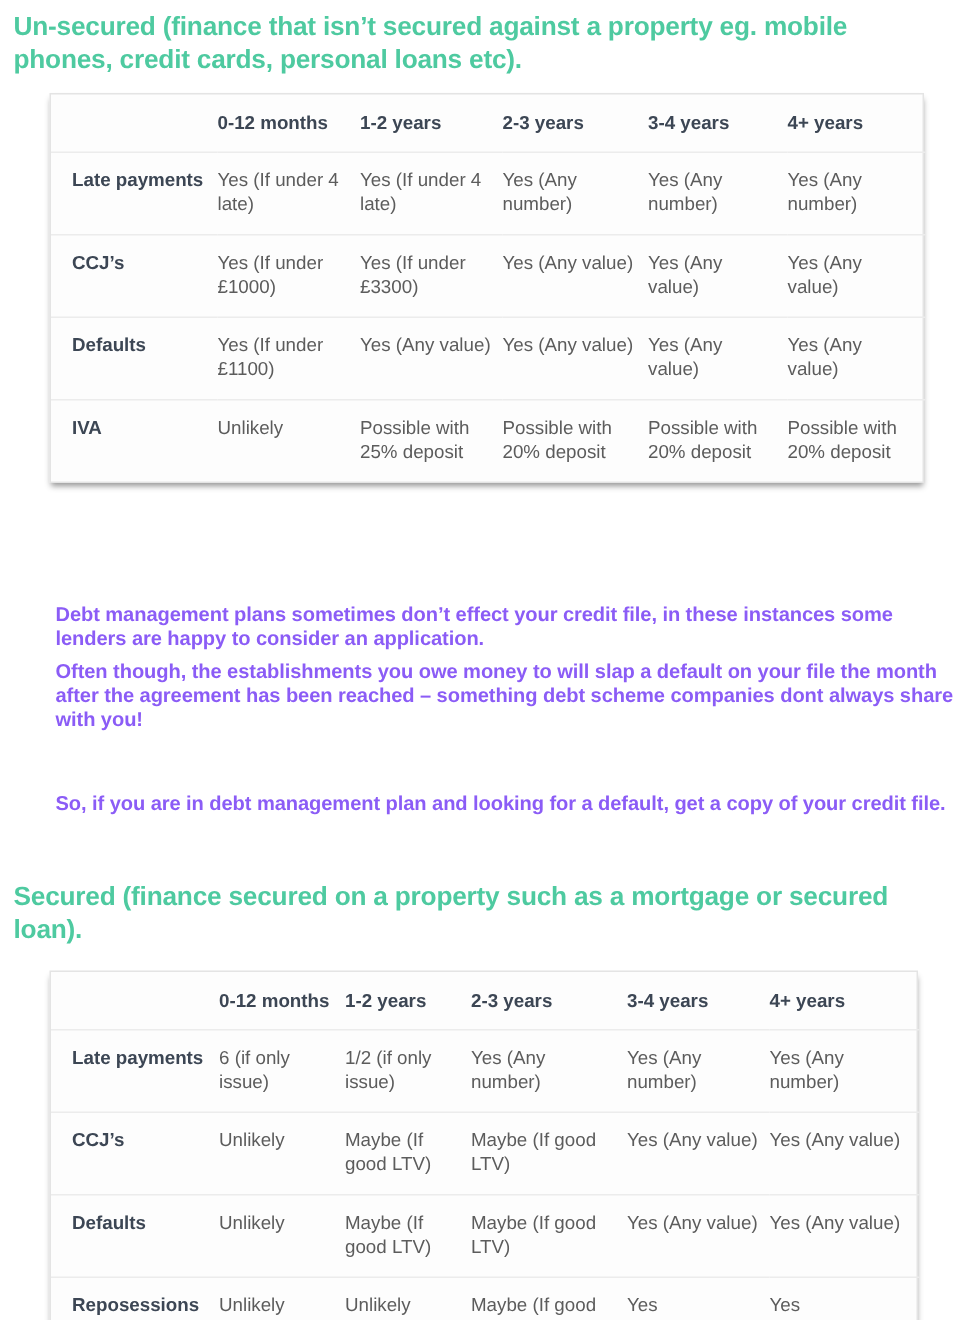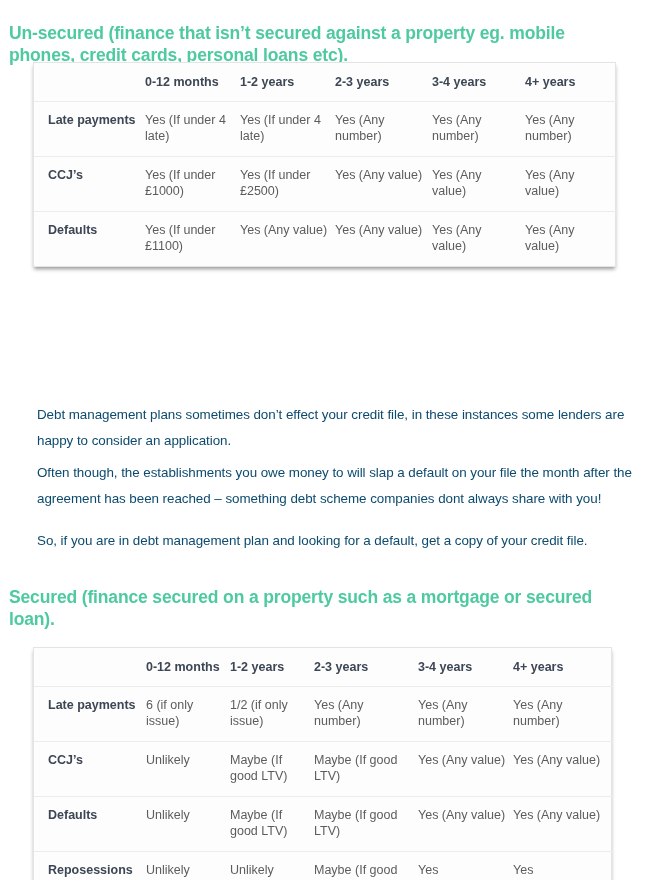--- a/index.html
+++ b/index.html
@@ -22,21 +22,20 @@
     font-size: 17.5px;
     font-weight: 600;
     line-height: 22px;
     letter-spacing: -0.15px;
   }
   #heading-unsecured {
     position: absolute;
     left: 9px;
     top: 6px;
     width: 620px;
-    margin-top: 16px;
   }
   #heading-secured {
     position: absolute;
     left: 9px;
     top: 586px;
     width: 620px;
   }
 
   
   .table-wrap {
@@ -99,27 +98,27 @@
   #table-secured col.c-23    { width: 104px; }
   #table-secured col.c-34    { width: 95px; }
   #table-secured col.c-4p    { width: 100px; }
 
   
   .body-copy {
     position: absolute;
     left: 37px;
     width: 606px;
     font-size: 13.4px;
-    font-weight: normal;
-    line-height: 26px;
-    color: #0c4a6e;
+    font-weight: bold;
+    line-height: 16px;
+    color: #8b5cf6;
     letter-spacing: -0.05px;
   }
   #para-1 { top: 402px; }
-  #para-2 { top: 460px; }
+  #para-2 { top: 440px; }
   #para-3 { top: 528px; }
 </style>
 </head>
 <body>
 
 <div id="heading-unsecured" class="section-heading">Un-secured (finance that isn’t secured against a property eg. mobile phones, credit cards, personal loans etc).</div>
 
 <div id="table-unsecured-wrap" class="table-wrap">
   <table id="table-unsecured" class="data-table">
     <colgroup>
@@ -145,32 +144,40 @@
         <td class="row-label">Late payments</td>
         <td>Yes (If under 4 late)</td>
         <td>Yes (If under 4 late)</td>
         <td>Yes (Any number)</td>
         <td>Yes (Any number)</td>
         <td>Yes (Any number)</td>
       </tr>
       <tr>
         <td class="row-label">CCJ’s</td>
         <td>Yes (If under £1000)</td>
-        <td>Yes (If under £2500)</td>
+        <td>Yes (If under £3300)</td>
         <td>Yes (Any value)</td>
         <td>Yes (Any value)</td>
         <td>Yes (Any value)</td>
       </tr>
       <tr>
         <td class="row-label">Defaults</td>
         <td>Yes (If under £1100)</td>
         <td>Yes (Any value)</td>
         <td>Yes (Any value)</td>
         <td>Yes (Any value)</td>
         <td>Yes (Any value)</td>
+      </tr>
+      <tr>
+        <td class="row-label">IVA</td>
+        <td>Unlikely</td>
+        <td>Possible with 25% deposit</td>
+        <td>Possible with 20% deposit</td>
+        <td>Possible with 20% deposit</td>
+        <td>Possible with 20% deposit</td>
       </tr>
     </tbody>
   </table>
 </div>
 
 <div id="para-1" class="body-copy">Debt management plans sometimes don’t effect your credit file, in these instances some lenders are happy to consider an application.</div>
 <div id="para-2" class="body-copy">Often though, the establishments you owe money to will slap a default on your file the month after the agreement has been reached – something debt scheme companies dont always share with you!</div>
 <div id="para-3" class="body-copy">So, if you are in debt management plan and looking for a default, get a copy of your credit file.</div>
 
 <div id="heading-secured" class="section-heading">Secured (finance secured on a property such as a mortgage or secured loan).</div>

